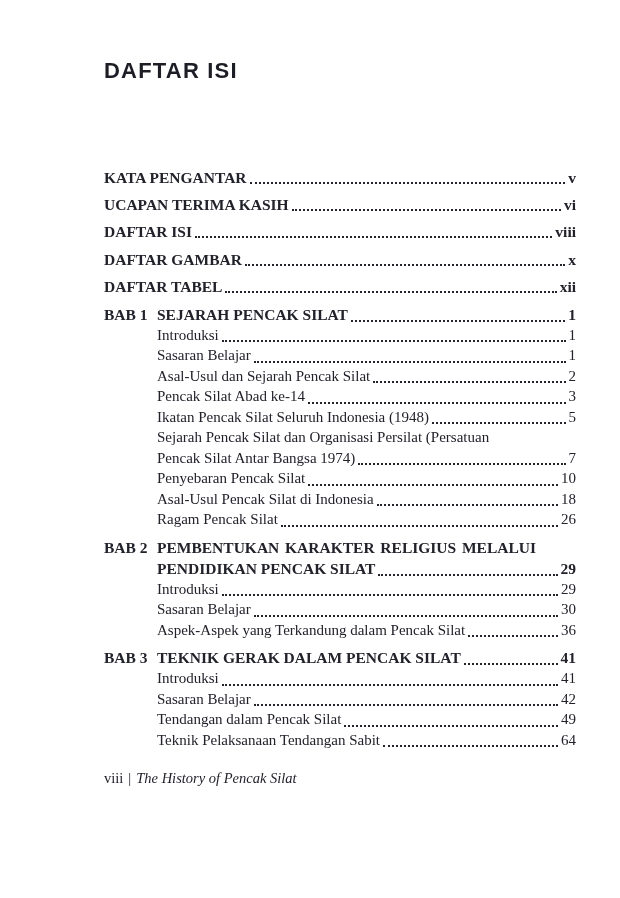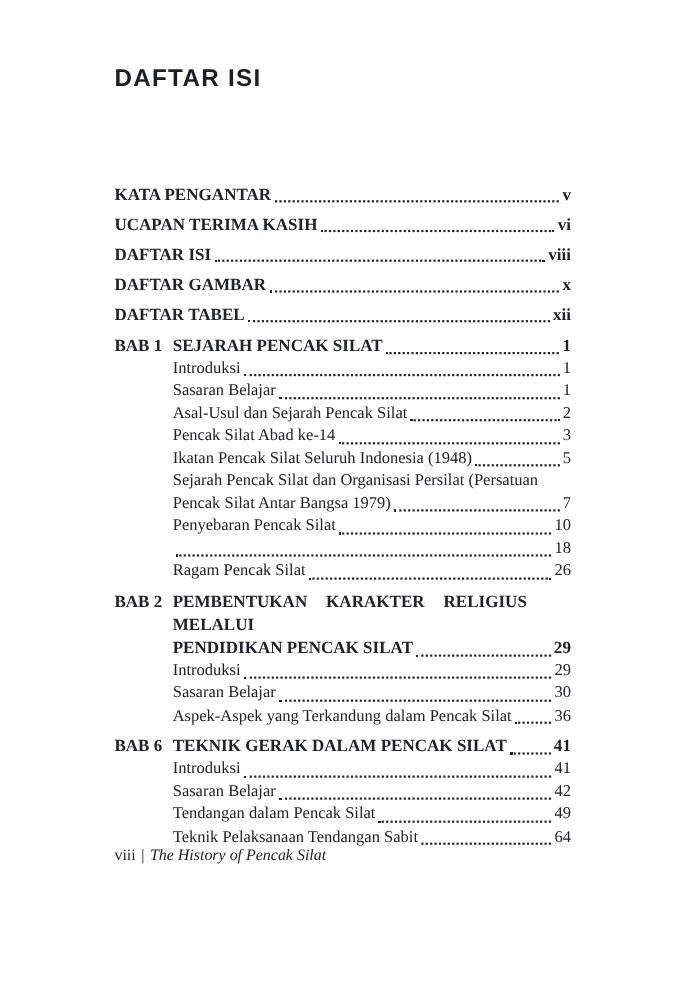--- a/index.html
+++ b/index.html
@@ -13,21 +13,21 @@
     position: relative;
     overflow: hidden;
     font-family: "Liberation Serif", serif;
     color: #22222b;
   }
   .page {
     position: relative;
     box-sizing: border-box;
     width: 620px;
     height: 898px;
-    padding: 57px 101px 0 104px;
+    padding: 57px 44px 0 104px;
   }
   .doc-title {
     margin: 0 0 84px 0;
     font-family: "Liberation Sans", sans-serif;
     font-weight: 700;
     font-size: 22px;
     letter-spacing: 1.2px;
     color: #1d1d26;
     line-height: 27px;
   }
@@ -167,30 +167,31 @@
           </div>
           <div class="row">
             <span class="row-text">Ikatan Pencak Silat Seluruh Indonesia (1948)</span>
             <span class="leader"></span>
             <span class="page-num">5</span>
           </div>
           <div class="row">
             <span class="row-text wrapline">Sejarah Pencak Silat dan Organisasi Persilat (Persatuan</span>
           </div>
           <div class="row">
-            <span class="row-text">Pencak Silat Antar Bangsa 1979)</span>
+            <span class="row-text">Pencak Silat Antar Bangsa 1974)</span>
             <span class="leader"></span>
             <span class="page-num">7</span>
           </div>
           <div class="row">
             <span class="row-text">Penyebaran Pencak Silat</span>
             <span class="leader"></span>
             <span class="page-num">10</span>
           </div>
           <div class="row">
+            <span class="row-text">Asal-Usul Pencak Silat di Indonesia</span>
             <span class="leader"></span>
             <span class="page-num">18</span>
           </div>
           <div class="row">
             <span class="row-text">Ragam Pencak Silat</span>
             <span class="leader"></span>
             <span class="page-num">26</span>
           </div>
         </div>
       </div>
@@ -216,21 +217,21 @@
             <span class="page-num">30</span>
           </div>
           <div class="row">
             <span class="row-text">Aspek-Aspek yang Terkandung dalam Pencak Silat</span>
             <span class="leader"></span>
             <span class="page-num">36</span>
           </div>
         </div>
       </div>
       <div class="chapter">
-        <div class="chapter-label">BAB 6</div>
+        <div class="chapter-label">BAB 3</div>
         <div class="chapter-content">
           <div class="row bold">
             <span class="row-text">TEKNIK GERAK DALAM PENCAK SILAT</span>
             <span class="leader"></span>
             <span class="page-num">41</span>
           </div>
           <div class="row">
             <span class="row-text">Introduksi</span>
             <span class="leader"></span>
             <span class="page-num">41</span>

